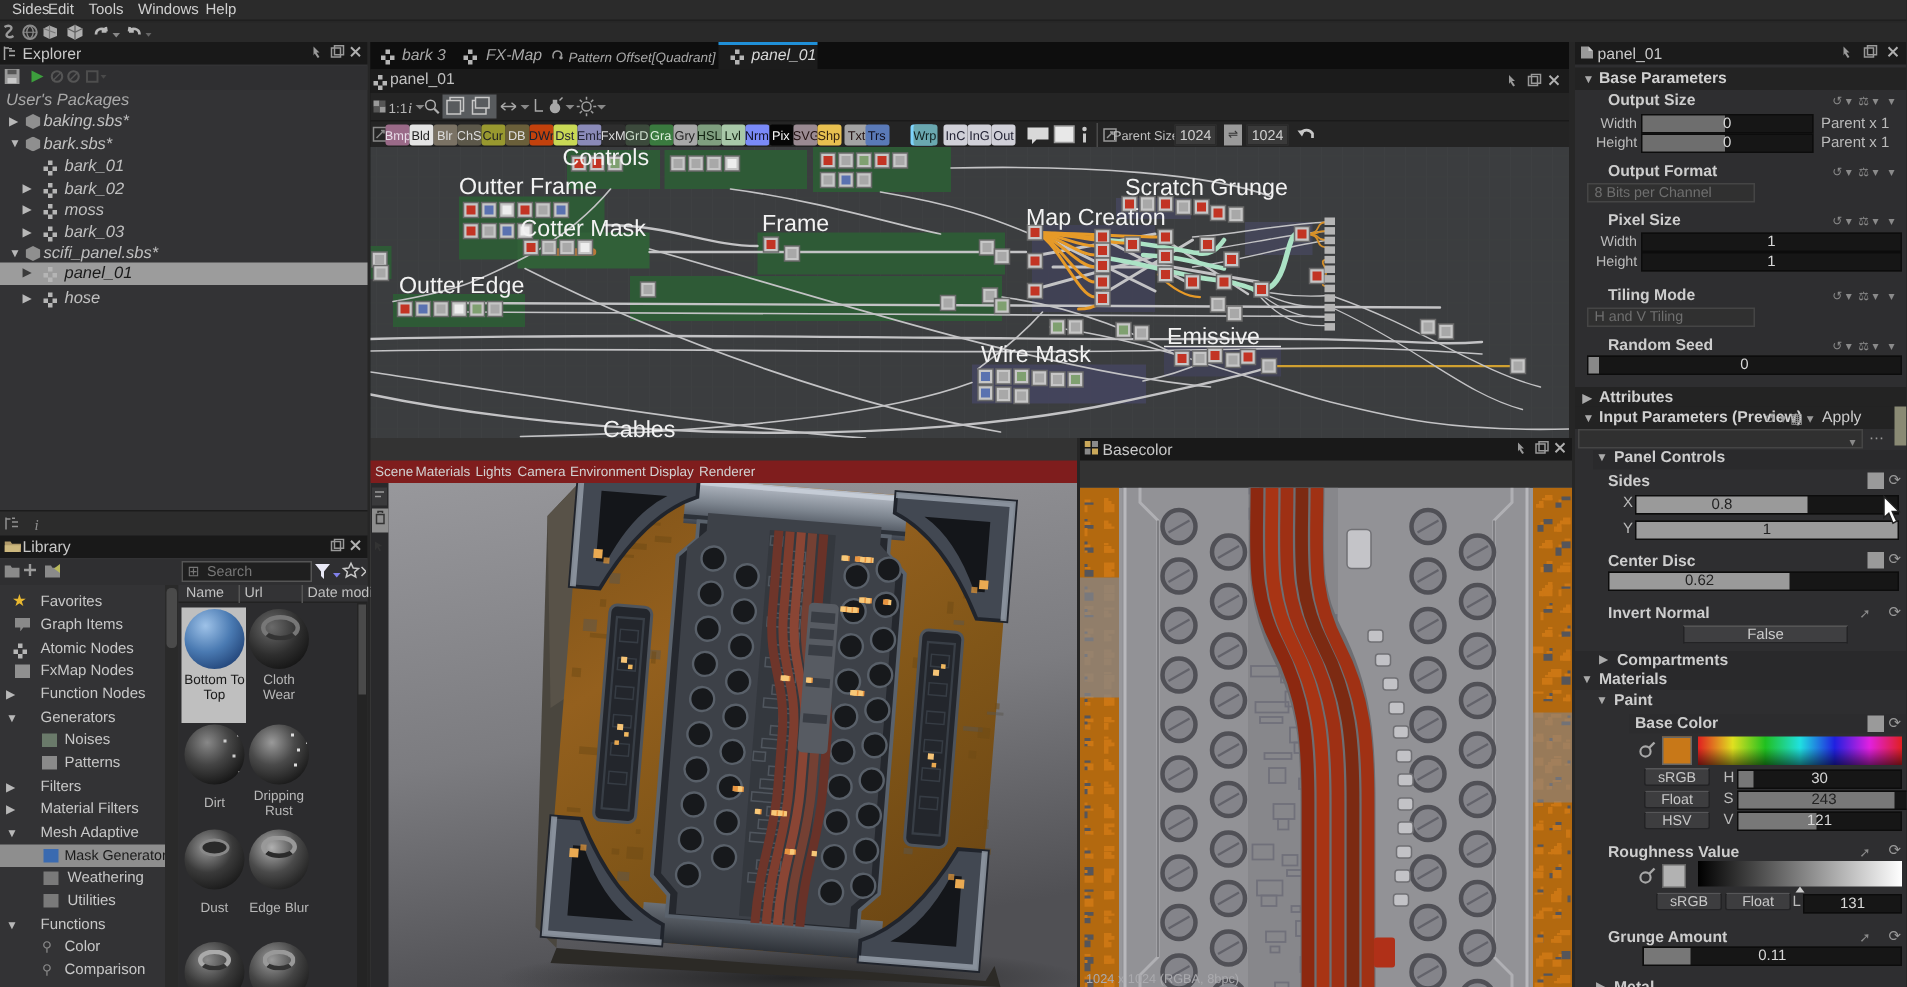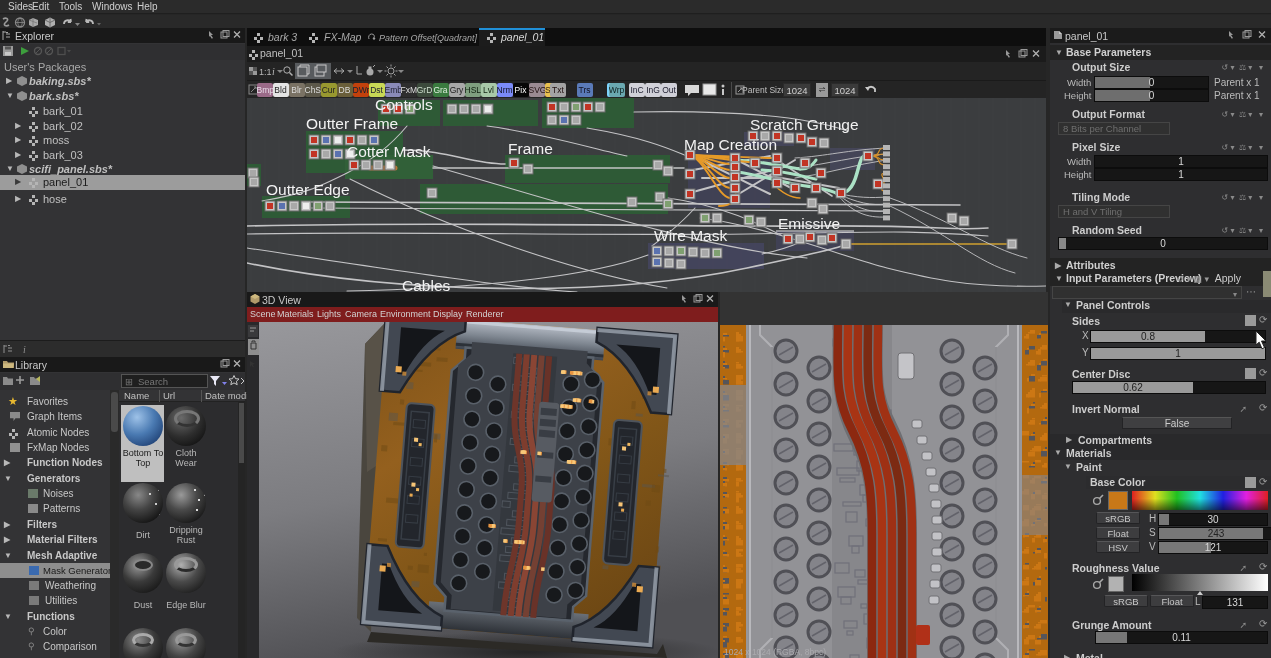--- a/index.html
+++ b/index.html
@@ -1,33 +1,33 @@
 <!DOCTYPE html>
 <html><head>
 <meta charset="utf-8">
 <style>
 * { margin:0; padding:0; box-sizing:border-box; }
 html,body { width:1271px; height:658px; overflow:hidden; }
 body { background:#262626; font-family:"Liberation Sans",sans-serif; position:relative; color:#c2c2c2; }
 .abs { position:absolute; }
-.bold { font-weight:bold; }
+.bold { font-weight:normal; }
 
 #menubar { left:0; top:0; width:1271px; height:14px; background:#2b2b2b; border-bottom:1px solid #1f1f1f; font-size:10px; color:#cfcfcf; }
 #menubar span { position:absolute; top:1px; }
 #toolbar1 { left:0; top:15px; width:1271px; height:13px; background:#292929; }
 
 .ptitle { background:#191919; height:15px; font-size:10.5px; color:#c8c8c8; }
 .ptitle .t { position:absolute; left:15px; top:2px; }
 .wicons { position:absolute; top:2px; right:3px; font-size:9px; color:#9a9a9a; letter-spacing:4px; }
 
 #explorer { left:0; top:28px; width:245px; height:312px; background:#333335; }
 #explorer .tree { font-size:11px; color:#c0c0c0; }
 .trow { position:absolute; left:0; width:245px; height:14px; line-height:14px; }
 .trow .arr { position:absolute; font-size:8px; color:#b8b8b8; top:0px; }
-.trow .lbl { position:absolute; top:0px; }
+.trow .lbl { position:absolute; top:0px;font-style:italic; }
 .cube { position:absolute; top:2px; width:10px; height:10px; background:#8f8f8f; clip-path:polygon(50% 0,100% 25%,100% 75%,50% 100%,0 75%,0 25%); }
 .nico { position:absolute; top:3px; width:9px; height:9px; }
 .nico:before { content:""; position:absolute; left:3px; top:0px; width:3px; height:3px; background:#b5b5b5; }
 .nico:after { content:""; position:absolute; left:0px; top:4px; width:3px; height:3px; background:#b5b5b5; box-shadow:6px 0 0 #b5b5b5, 3px 3px 0 #b5b5b5; }
 #exstatus { left:0; top:340px; width:245px; height:17px; background:#2c2c2c; border-top:1px solid #1c1c1c; }
 
 #library { left:0; top:357px; width:245px; height:301px; background:#333335; }
 .lrow { position:absolute; left:0; width:117px; height:15px; line-height:15px; font-size:10px; color:#c8c8c8; white-space:nowrap; overflow:hidden; }
 .lic { position:absolute; top:3px; width:10px; height:9px; }
 .larr { position:absolute; left:4px; top:0; font-size:8px; color:#b8b8b8; }
@@ -438,21 +438,21 @@
     <div class="chip" style="left:153.5px;background:#2e2e2e;color:#ddd">FxM</div>
     <div class="chip" style="left:169.5px;background:#3c4a3c;color:#cdc">GrD</div>
     <div class="chip" style="left:185.5px;background:#3a7a3f;color:#ded">Gra</div>
     <div class="chip" style="left:201.5px;background:#a8a8a8;color:#222">Gry</div>
     <div class="chip" style="left:217.5px;background:#7f9f7f;color:#121">HSL</div>
     <div class="chip" style="left:233.5px;background:#a8c8a8;color:#121">Lvl</div>
     <div class="chip" style="left:249.5px;background:#7a8af8;color:#112">Nrm</div>
     <div class="chip" style="left:265.5px;background:#060606;color:#fff">Pix</div>
     <div class="chip" style="left:281.5px;background:#9a8a92;color:#211">SVG</div>
     <div class="chip" style="left:297.5px;background:#e8c050;color:#321">Shp</div>
-    <div class="chip" style="left:303px;background:#a3a3a3;color:#211">Txt</div>
+    <div class="chip" style="left:316px;background:#a3a3a3;color:#211">Txt</div>
     <div class="chip" style="left:329.5px;background:#5a7ab8;color:#112">Trs</div>
     <div class="chip" style="left:360px;background:#7dd3fc;color:#311">Cr</div>
     <div class="chip" style="left:361.5px;background:#6aa8b0;color:#122">Wrp</div>
     <div class="chip" style="left:382px;background:#d0d0d8;color:#223">InC</div>
     <div class="chip" style="left:398px;background:#d0d0d8;color:#223">InG</div>
     <div class="chip" style="left:414px;background:#d0d0d8;color:#223">Out</div>
     <svg width="50" height="18" style="position:absolute;left:436px;top:0" viewBox="0 0 50 18">
       <path d="M2 4h14v8h-8l-3 3v-3H2z" fill="#d8d8d8"></path>
       <rect x="20" y="3" width="13" height="11" fill="#e8e8e8" stroke="#999"></rect>
       <circle cx="40" cy="5" r="1.5" fill="#c8c8c8"></circle>
@@ -831,33 +831,20 @@
         <text x="503" y="32" font-size="15.5" fill="#f2f2f2" font-family="Liberation Sans,sans-serif">Scratch Grunge</text>
         <text x="19" y="97" font-size="15.5" fill="#f2f2f2" font-family="Liberation Sans,sans-serif">Outter Edge</text>
         <text x="407" y="143" font-size="15.5" fill="#f2f2f2" font-family="Liberation Sans,sans-serif">Wire Mask</text>
         <text x="531" y="131" font-size="15.5" fill="#f2f2f2" font-family="Liberation Sans,sans-serif">Emissive</text>
         <text x="155" y="193" font-size="15.5" fill="#f2f2f2" font-family="Liberation Sans,sans-serif">Cables</text>
         <line x1="529" y1="133" x2="607" y2="133" stroke="#e8e8e8" stroke-width="1"></line>
       </svg></div>
 </div>
 
 <div id="v3d" class="abs">
-  <div class="ptitle" style="position:relative">
-    <svg width="10" height="10" style="position:absolute;left:3px;top:2px" viewBox="0 0 10 10">
-        <path d="M5 0l4.5 2.5v5L5 10 .5 7.5v-5z" fill="#b09a6a"></path>
-        <path d="M5 0l4.5 2.5L5 5 .5 2.5z" fill="#cdb87e"></path>
-      </svg>
-    <span class="t">3D View</span>
-    <span class="wicons" style="letter-spacing:0"><svg width="34" height="10" viewBox="0 0 34 10">
-          <path d="M1 1l4 4-2 0 2 3-1.2.7-2-3L1 7z" fill="#999"></path>
-          <rect x="13" y="2" width="6" height="6" fill="none" stroke="#999"></rect>
-          <rect x="15" y="0.5" width="6" height="6" fill="none" stroke="#999"></rect>
-          <path d="M26 1.5l6 6M32 1.5l-6 6" stroke="#b0b0b0" stroke-width="1.3"></path>
-        </svg></span>
-  </div>
   <div style="position:absolute;left:0;top:15px;width:471px;height:15px;background:#7f1d1d;font-size:9px;color:#d2d2d2">
     <span style="position:absolute;left:3px;top:2px">Scene</span>
       <span style="position:absolute;left:30px;top:2px">Materials</span>
       <span style="position:absolute;left:70px;top:2px">Lights</span>
       <span style="position:absolute;left:98px;top:2px">Camera</span>
       <span style="position:absolute;left:133px;top:2px">Environment</span>
       <span style="position:absolute;left:186px;top:2px">Display</span>
       <span style="position:absolute;left:219px;top:2px">Renderer</span>
   </div>
   <div style="position:absolute;left:0;top:30px;width:471px;height:336px;overflow:hidden">
@@ -1187,20 +1174,35 @@
             <rect x="246" y="204" width="3.5" height="3.5"></rect>
             <rect x="245" y="204" width="3.5" height="3.5" fill="#e89440"></rect>
           </g>
         </g>
         <path d="M124 310 L410 332 L416 322 L420 336 L120 320 Z" fill="#2c2a26"></path>
       </svg>
   </div>
 </div>
 
 <div id="v2d" class="abs">
+  <div class="ptitle" style="position:relative">
+    <svg width="10" height="10" style="position:absolute;left:3px;top:2px" viewBox="0 0 10 10">
+        <rect x="0" y="0" width="4" height="4" fill="#caa85a"></rect>
+        <rect x="5" y="0" width="4" height="4" fill="#8a8a8a"></rect>
+        <rect x="0" y="5" width="4" height="4" fill="#8a8a8a"></rect>
+        <rect x="5" y="5" width="4" height="4" fill="#caa85a"></rect>
+      </svg>
+    <span class="t">Basecolor</span>
+    <span class="wicons" style="letter-spacing:0"><svg width="34" height="10" viewBox="0 0 34 10">
+          <path d="M1 1l4 4-2 0 2 3-1.2.7-2-3L1 7z" fill="#999"></path>
+          <rect x="13" y="2" width="6" height="6" fill="none" stroke="#999"></rect>
+          <rect x="15" y="0.5" width="6" height="6" fill="none" stroke="#999"></rect>
+          <path d="M26 1.5l6 6M32 1.5l-6 6" stroke="#b0b0b0" stroke-width="1.3"></path>
+        </svg></span>
+  </div>
   <div style="position:absolute;left:0;top:33px;width:328px;height:333px;overflow:hidden">
     <svg id="v2dsvg" width="328" height="333" viewBox="0 0 328 333">
         <rect width="328" height="333" fill="#97979b"></rect>
         <rect x="28" y="0" width="272" height="333" fill="#929296"></rect>
         <rect x="0" y="0" width="26" height="333" fill="#b3690f"></rect>
         <g>
           <rect x="3" y="21" width="2" height="1.5" fill="#55555a"></rect>
           <rect x="16" y="50" width="7" height="4.5" fill="#cc7714"></rect>
           <rect x="3" y="79" width="6" height="2.5" fill="#cc7714"></rect>
           <rect x="16" y="108" width="5" height="5.5" fill="#cc7714"></rect>

